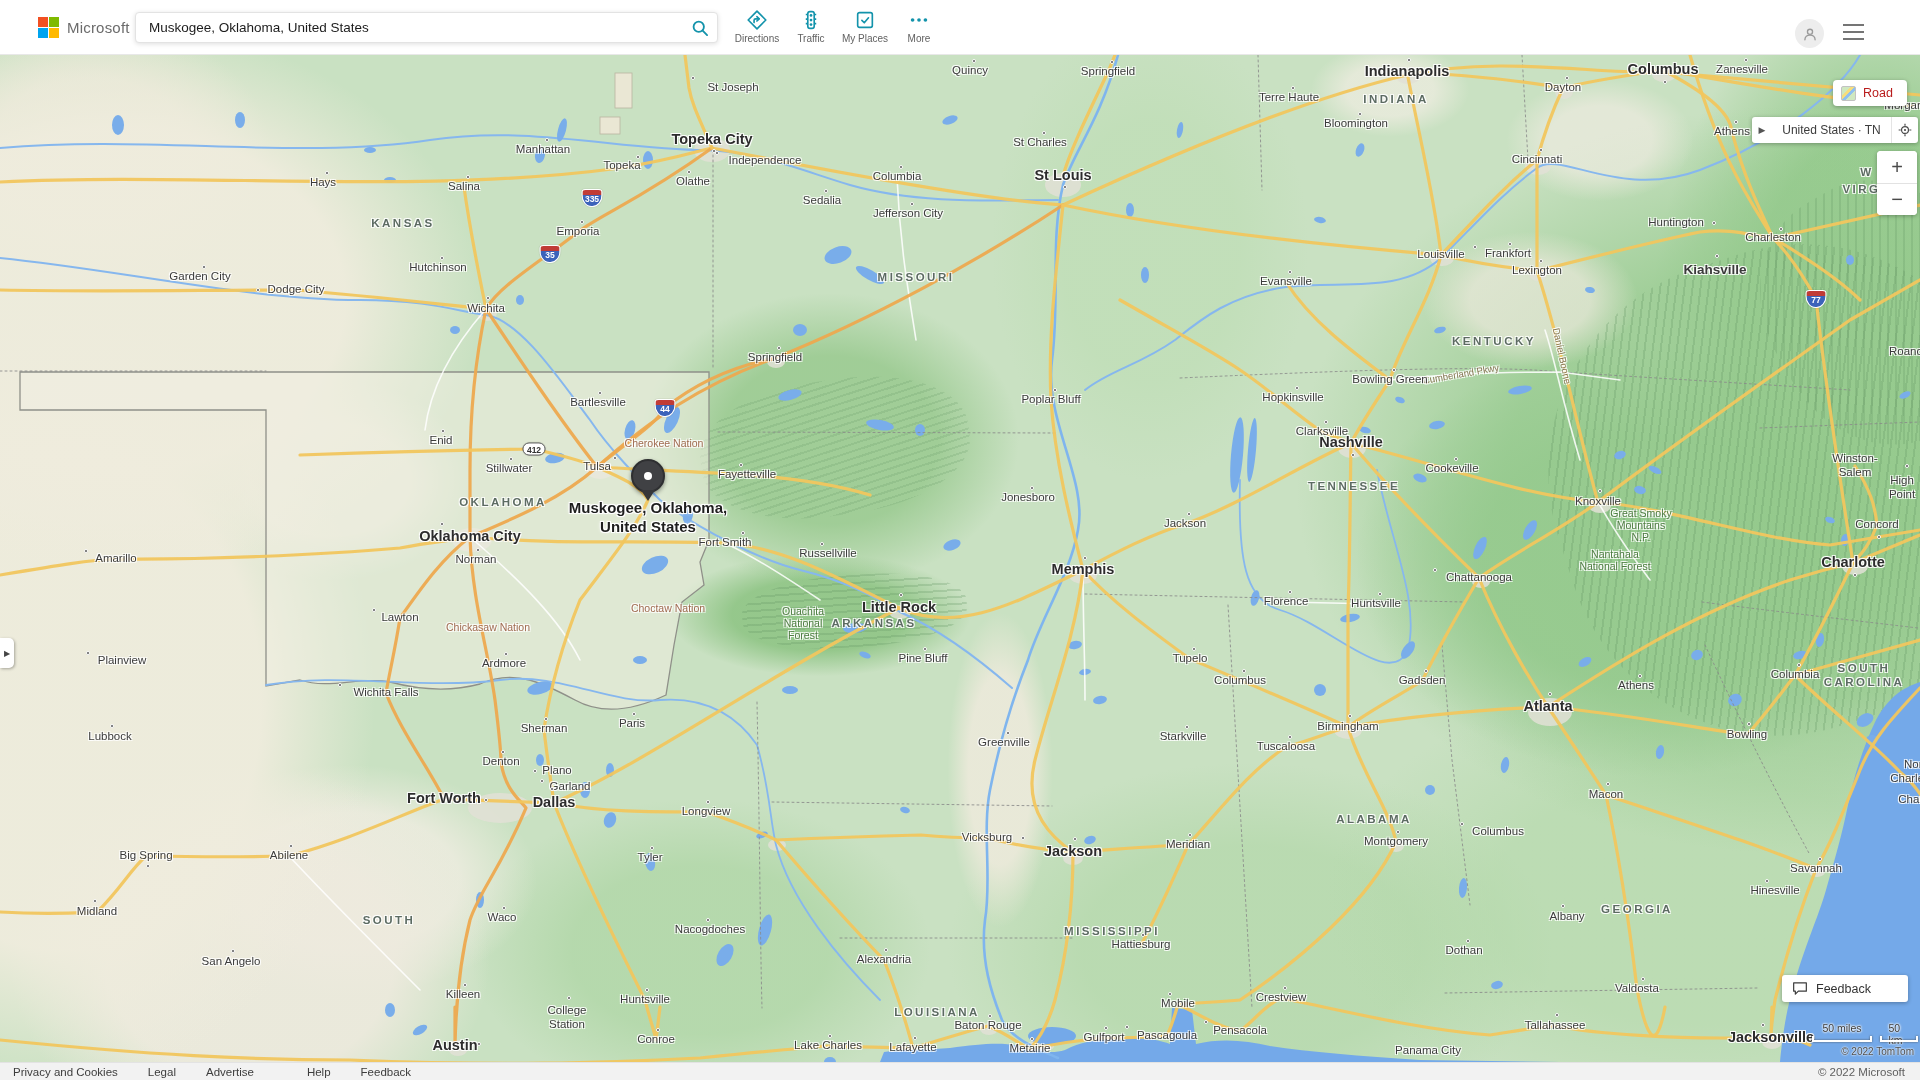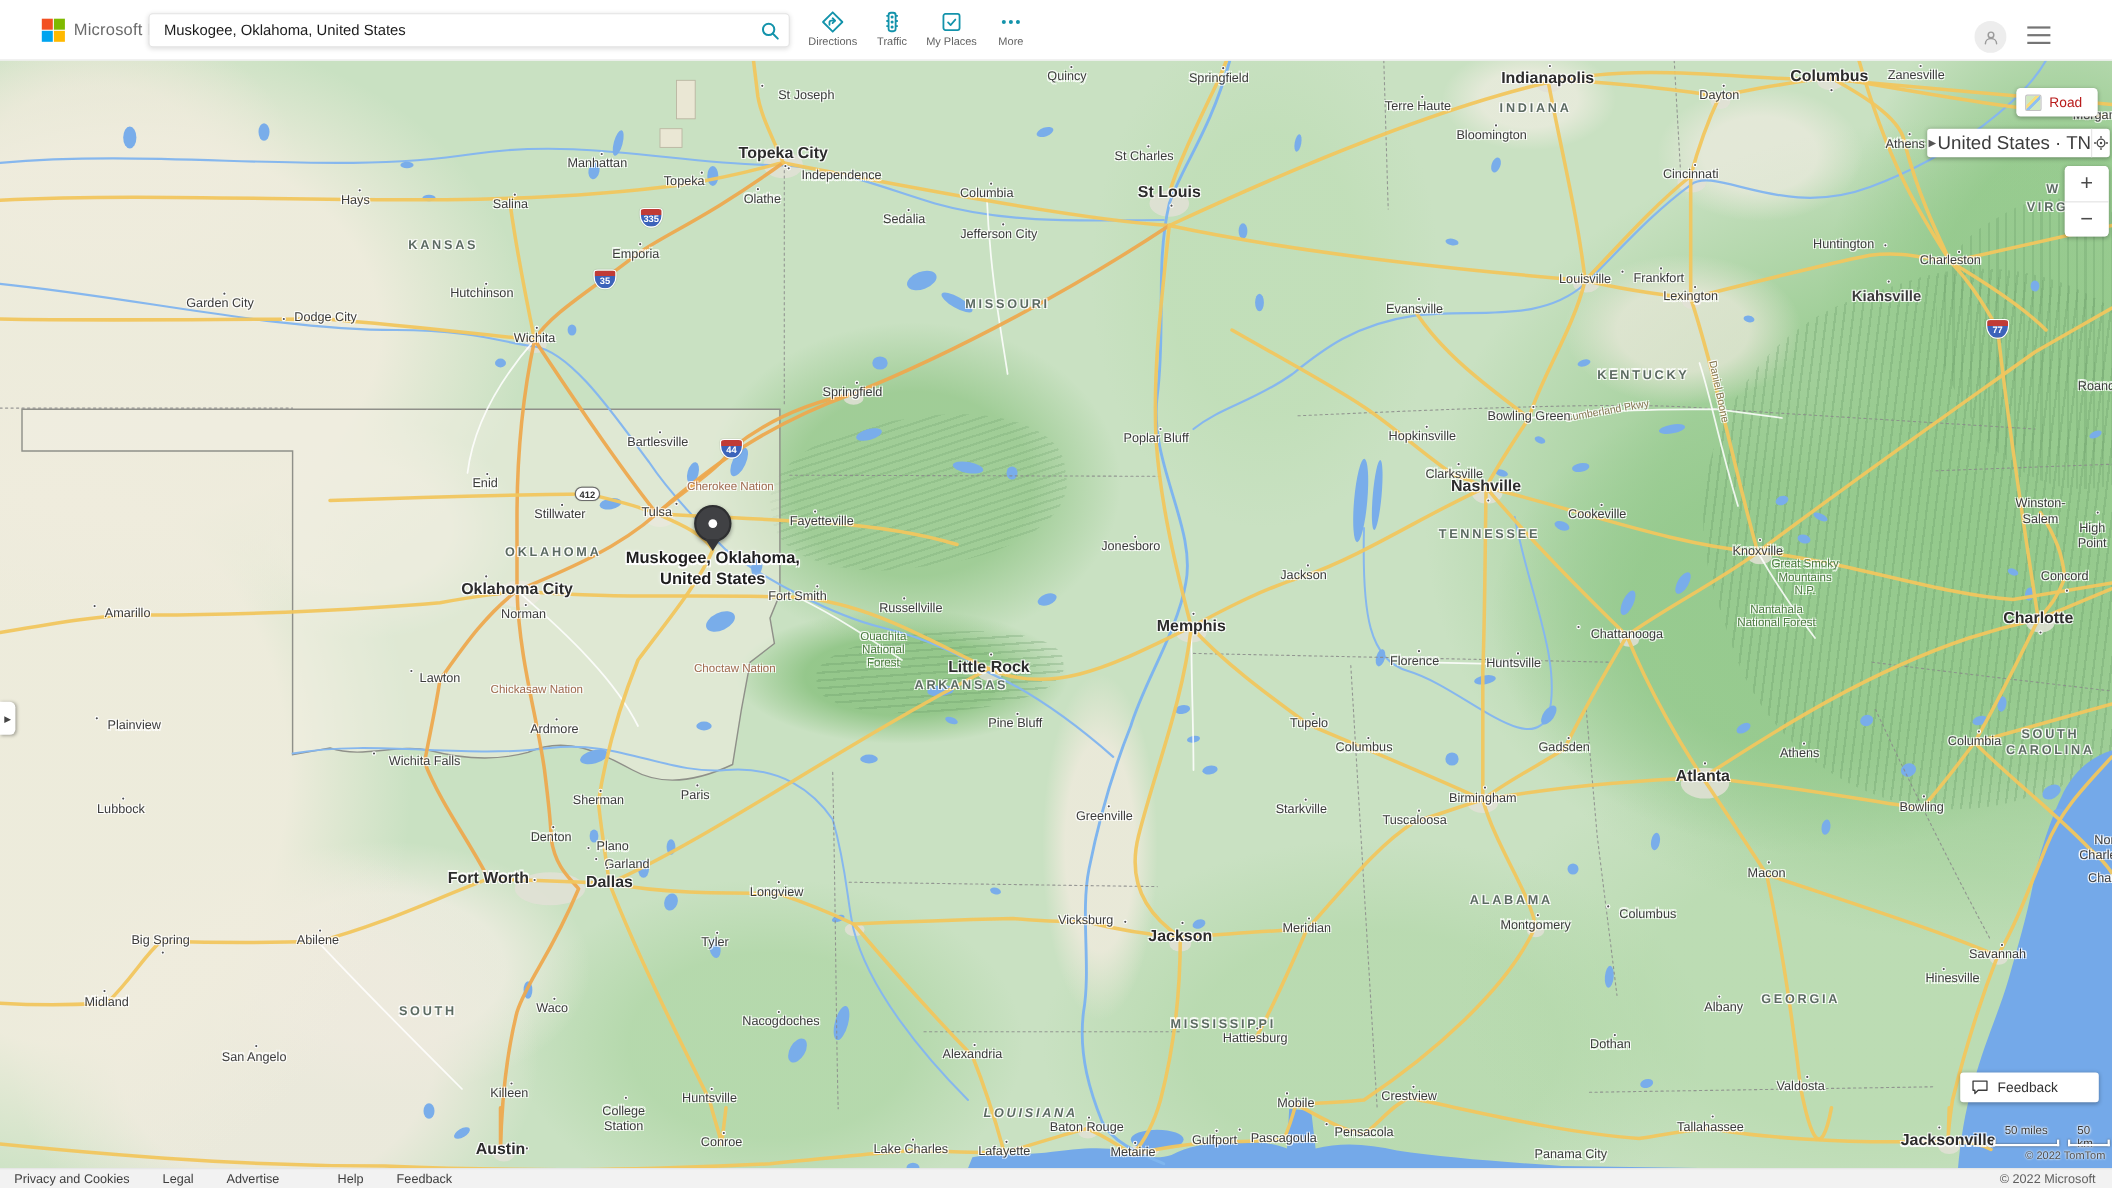--- a/index.html
+++ b/index.html
@@ -81,21 +81,21 @@
         text-shadow:-1px -1px 0 #fff,1px -1px 0 #fff,-1px 1px 0 #fff,1px 1px 0 #fff,0 0 4px #fff; }
 
   
   .ctl { position:absolute; background:#fff; box-shadow:0 1px 4px rgba(0,0,0,.3); border-radius:4px; display:flex; align-items:center; z-index:20; }
   .roadbtn { left:1833px; top:25px; width:74px; height:26px; padding:0 8px; gap:7px; cursor:pointer; }
   .roadthumb { width:15px; height:15px; border:1px solid #c2c2c2; border-radius:2px;
       background:linear-gradient(135deg,#cfe8c0 0 34%,#f6dd7d 34% 48%,#8fc0f0 48% 62%,#cfe8c0 62%); }
   .roadbtn .rlabel { font-size:12.5px; color:#b91c1c; }
   .crumb { left:1752px; top:62px; width:166px; height:26px; border-radius:3px; cursor:pointer; }
   .crumb .arrow { width:20px; text-align:center; font-size:9px; color:#555; }
-  .crumb .ctext { flex:1; font-size:17px; color:#3c3c3c; text-align:center; white-space:nowrap; }
+  .crumb .ctext { flex:1; font-size:12px; color:#3c3c3c; text-align:center; white-space:nowrap; }
   .crumb .locwrap { width:27px; height:26px; border-left:1px solid #e4e4e4; display:flex; align-items:center; justify-content:center; cursor:pointer; }
   .zoomctl { left:1877px; top:96px; width:40px; height:64px; flex-direction:column; padding:0; overflow:hidden; }
   .zbtn { width:40px; height:32px; display:flex; align-items:center; justify-content:center; font-size:20px; color:#4a4a4a; cursor:pointer; background:#fff; border:none; font-family:"Liberation Sans",sans-serif; }
   .zbtn + .zbtn { border-top:1px solid #e2e2e2; }
   .expander { position:absolute; left:0; top:583px; width:14px; height:30px; background:#fff; border-radius:0 5px 5px 0; box-shadow:1px 1px 3px rgba(0,0,0,.3); display:flex; align-items:center; justify-content:center; font-size:8px; color:#444; cursor:pointer; z-index:20; }
   .fbbtn { left:1782px; top:920px; width:126px; height:27px; padding:0 10px; gap:8px; cursor:pointer; border-radius:3px; }
   .fbbtn .flabel { font-size:12.5px; color:#333; }
   .slabel { position:absolute; font-size:10.5px; color:#3a3a3a; text-shadow:0 0 2px #fff,0 0 2px #fff,0 0 3px #fff; z-index:18; transform:translateX(-50%); }
   .sbar { position:absolute; height:6px; border-left:2px solid #fff; border-right:2px solid #fff; border-bottom:2px solid #fff; filter:drop-shadow(0 0 1px rgba(70,70,70,.8)); z-index:18; }
   .attrib { position:absolute; right:6px; top:991px; font-size:10px; color:#4e4e4e; text-shadow:0 0 2px #fff,0 0 2px #fff; z-index:18; }
@@ -572,21 +572,21 @@
         <i class="dot" style="left: 1190px; top: 780px;"></i>
         <span class="ml state" style="left: 1112px; top: 877px;">MISSISSIPPI</span>
         <span class="ml lg" style="left: 1073px; top: 797px;">Jackson</span>
         <i class="dot" style="left: 1075px; top: 784px;"></i>
         <span class="ml city" style="left: 987px; top: 783px;">Vicksburg</span>
         <i class="dot" style="left: 1023px; top: 783px;"></i>
         <span class="ml city" style="left: 1141px; top: 890px;">Hattiesburg</span>
         <i class="dot" style="left: 1143px; top: 880px;"></i>
         <span class="ml city" style="left: 884px; top: 905px;">Alexandria</span>
         <i class="dot" style="left: 886px; top: 895px;"></i>
-        <span class="ml state" style="left: 937px; top: 958px; font-style: italic;">LOUISIANA</span>
+        <span class="ml state" style="left: 937px; top: 958px;">LOUISIANA</span>
         <span class="ml city" style="left: 988px; top: 971px;">Baton Rouge</span>
         <i class="dot" style="left: 990px; top: 961px;"></i>
         <span class="ml city" style="left: 828px; top: 991px;">Lake Charles</span>
         <i class="dot" style="left: 830px; top: 981px;"></i>
         <span class="ml city" style="left: 913px; top: 993px;">Lafayette</span>
         <i class="dot" style="left: 915px; top: 983px;"></i>
         <span class="ml city" style="left: 1030px; top: 994px;">Metairie</span>
         <i class="dot" style="left: 1032px; top: 984px;"></i>
         <span class="ml city" style="left: 1104px; top: 983px;">Gulfport</span>
         <i class="dot" style="left: 1106px; top: 973px;"></i>
@@ -602,21 +602,21 @@
         <i class="dot" style="left: 901px; top: 540px;"></i>
         <span class="ml city" style="left: 828px; top: 499px;">Russellville</span>
         <i class="dot" style="left: 822px; top: 489px;"></i>
         <span class="ml city" style="left: 747px; top: 420px;">Fayetteville</span>
         <i class="dot" style="left: 741px; top: 410px;"></i>
         <span class="ml city" style="left: 725px; top: 488px;">Fort Smith</span>
         <i class="dot" style="left: 743px; top: 478px;"></i>
         <span class="ml state" style="left: 874px; top: 569px;">ARKANSAS</span>
         <span class="ml city" style="left: 923px; top: 604px;">Pine Bluff</span>
         <i class="dot" style="left: 925px; top: 594px;"></i>
-        <span class="ml forest" style="left: 803px; top: 536px;">Ouachita
+        <span class="ml forest" style="left: 803px; top: 568px;">Ouachita
 National
 Forest</span>
         <span class="ml state" style="left: 503px; top: 448px;">OKLAHOMA</span>
         <span class="ml lg" style="left: 470px; top: 482px;">Oklahoma City</span>
         <i class="dot" style="left: 442px; top: 469px;"></i>
         <span class="ml city" style="left: 476px; top: 505px;">Norman</span>
         <i class="dot" style="left: 478px; top: 495px;"></i>
         <span class="ml city" style="left: 597px; top: 412px;">Tulsa</span>
         <i class="dot" style="left: 615px; top: 403px;"></i>
         <span class="ml city" style="left: 509px; top: 414px;">Stillwater</span>

